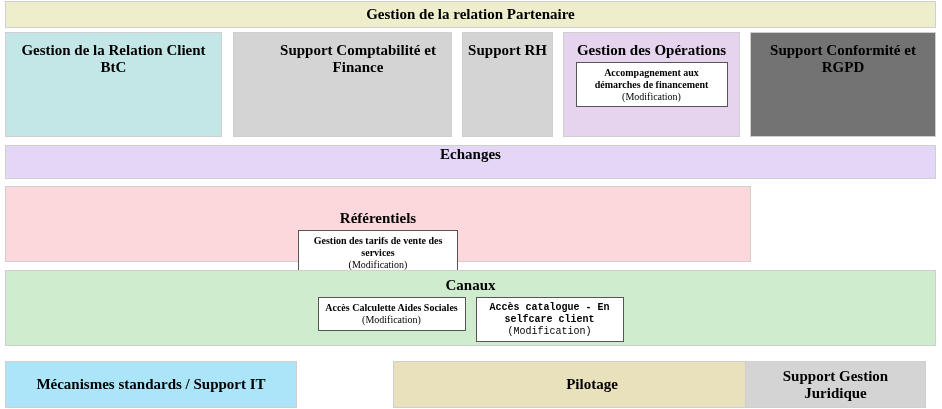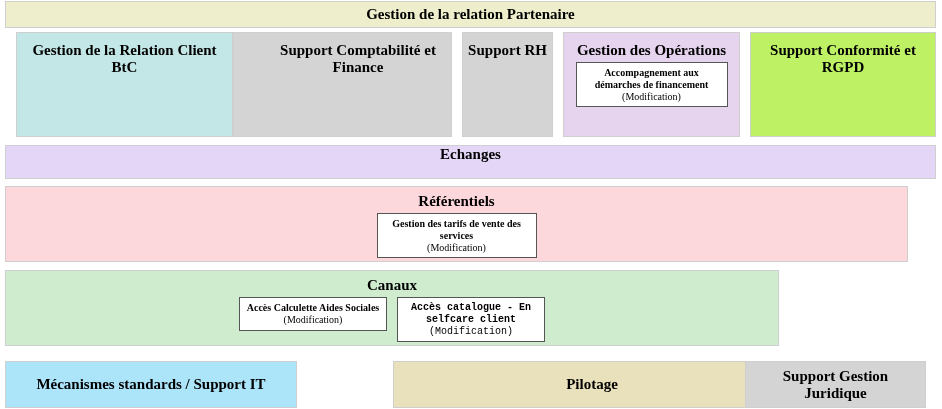--- a/index.html
+++ b/index.html
@@ -50,37 +50,37 @@
     height: 27px;
     justify-content: center;
   }
 
   
   .row2 .box {
     top: 32px;
     height: 105px;
     padding-top: 9px;
   }
-  .b-crc   { left: 16px;   width: 217px; }
+  .b-crc   { left: 5px;   width: 217px; }
   .b-compt { left: 233px; width: 219px; padding-left: 31px; }
   .b-rh    { left: 462px; width: 91px;  }
   .b-ops   { left: 563px; width: 177px; }
   .b-conf  { left: 750px; width: 186px; }
 
   
   .b-echanges {
     left: 5px; top: 145px; width: 931px; height: 34px;
     justify-content: flex-start;
   }
   .b-referentiels {
-    left: 5px; top: 186px; width: 903px; height: 76px;
-    padding-top: 6px;
+    left: 5px; top: 186px; width: 746px; height: 76px;
+    padding-top: 23px;
   }
   .b-canaux {
-    left: 5px; top: 270px; width: 774px; height: 76px;
+    left: 5px; top: 270px; width: 931px; height: 76px;
     padding-top: 6px;
   }
 
   
   .row3 .box {
     top: 361px;
     height: 47px;
     justify-content: center;
   }
   .b-meca    { left: 5px;   width: 292px; }
@@ -139,21 +139,21 @@
     <div class="box b-ops" style="background:#e6d4ee">
       <div class="box-title">Gestion des Opérations</div>
       <div class="card-row">
         <div class="card card-ops">
           <div class="card-name">Accompagnement aux démarches de financement</div>
           <div class="card-state">(Modification)</div>
         </div>
       </div>
     </div>
 
-    <div class="box b-conf" style="background:#bef264">
+    <div class="box b-conf" style="background:#737373">
       <div class="box-title">Support Conformité et RGPD</div>
     </div>
 
   </div>
 
   <div class="band b-echanges" style="background:#e3d6f7">
     <div class="band-title">Echanges</div>
   </div>
 
   <div class="band b-referentiels" style="background:#fcd8dc">

